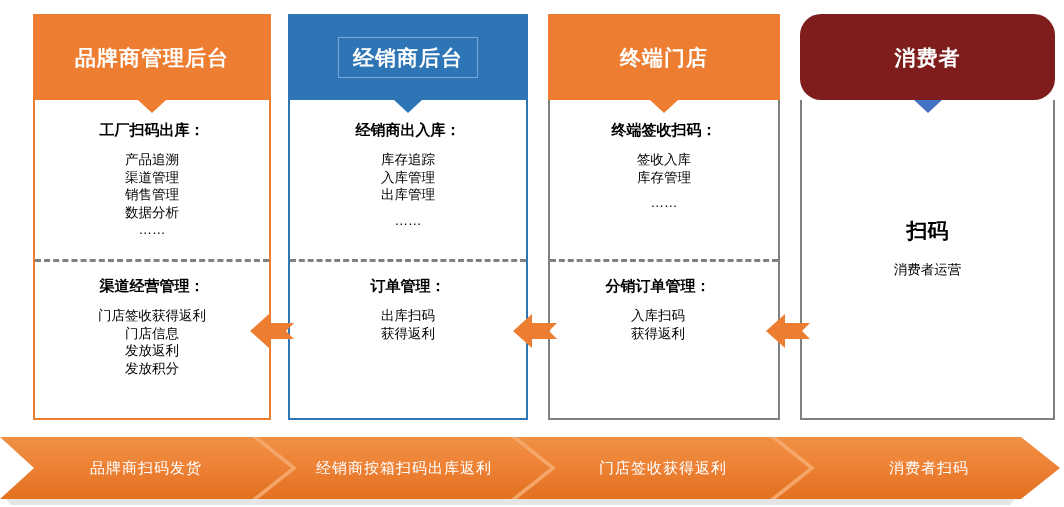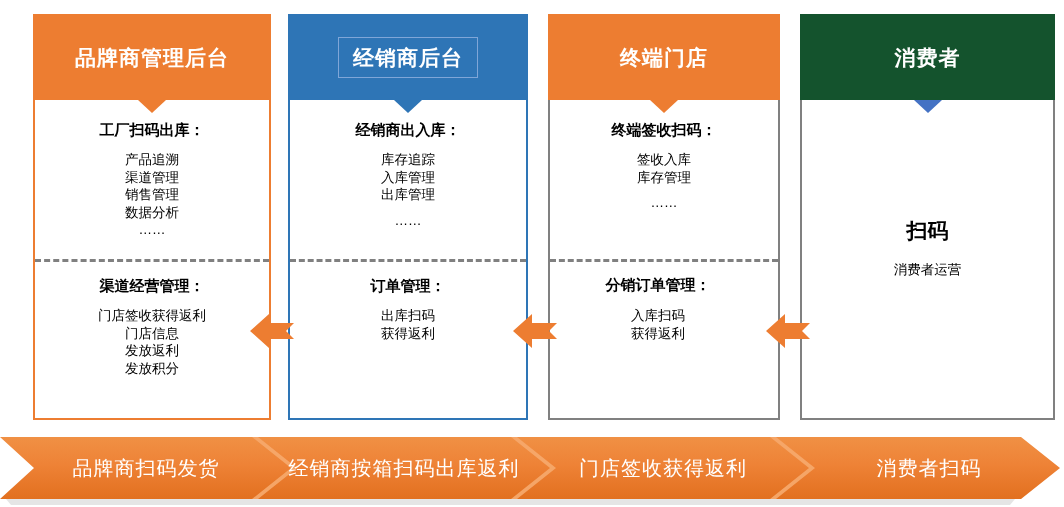--- a/index.html
+++ b/index.html
@@ -79,21 +79,21 @@
   
   .bk-arrow { position: absolute; width: 58px; height: 38px; z-index: 20; }
 
   
   #banner { position: absolute; left: 0; top: 437px; width: 1064px; height: 70px; }
   .banner-label {
     position: absolute;
     top: 0; height: 62px;
     display: flex; align-items: center; justify-content: center;
     color: #ffffff;
-    font-size: 20px;
+    font-size: 15px;
     font-weight: normal;
     letter-spacing: 1px;
     white-space: nowrap;
     z-index: 4;
   }
 </style>
 </head>
 <body>
 
 <div id="stage">
@@ -161,32 +161,32 @@
     <div class="col-body b-gray">
       <div class="section" style="position:absolute; left:0; right:0; top:22px;">
         <h4>终端签收扫码：</h4>
         <div class="lines">
           <div>签收入库</div>
           <div>库存管理</div>
           <div style="margin-top:8px;">……</div>
         </div>
       </div>
       <div class="divider" style="top:159px;"></div>
-      <div class="section" style="position:absolute; left:0; right:12px; top:178px;font-family:Liberation Serif, serif;">
+      <div class="section" style="position:absolute; left:0; right:12px; top:178px;">
         <h4>分销订单管理：</h4>
         <div class="lines">
           <div>入库扫码</div>
           <div>获得返利</div>
         </div>
       </div>
     </div>
   </div>
 
   <div class="col" style="left:800px; width:255px;">
-    <div class="col-header" style="background:#14532d;">
+    <div class="col-header" style="background:#7f1d1d;border-radius:21px;">
       <span class="title">消费者</span>
       <span class="notch blue2"></span>
     </div>
     <div class="col-body b-gray">
       <div class="section" style="position:absolute; left:0; right:0; top:120px;">
         <h4 style="font-size:21px;">扫码</h4>
         <div class="lines" style="margin-top:20px;">
           <div>消费者运营</div>
         </div>
       </div>

